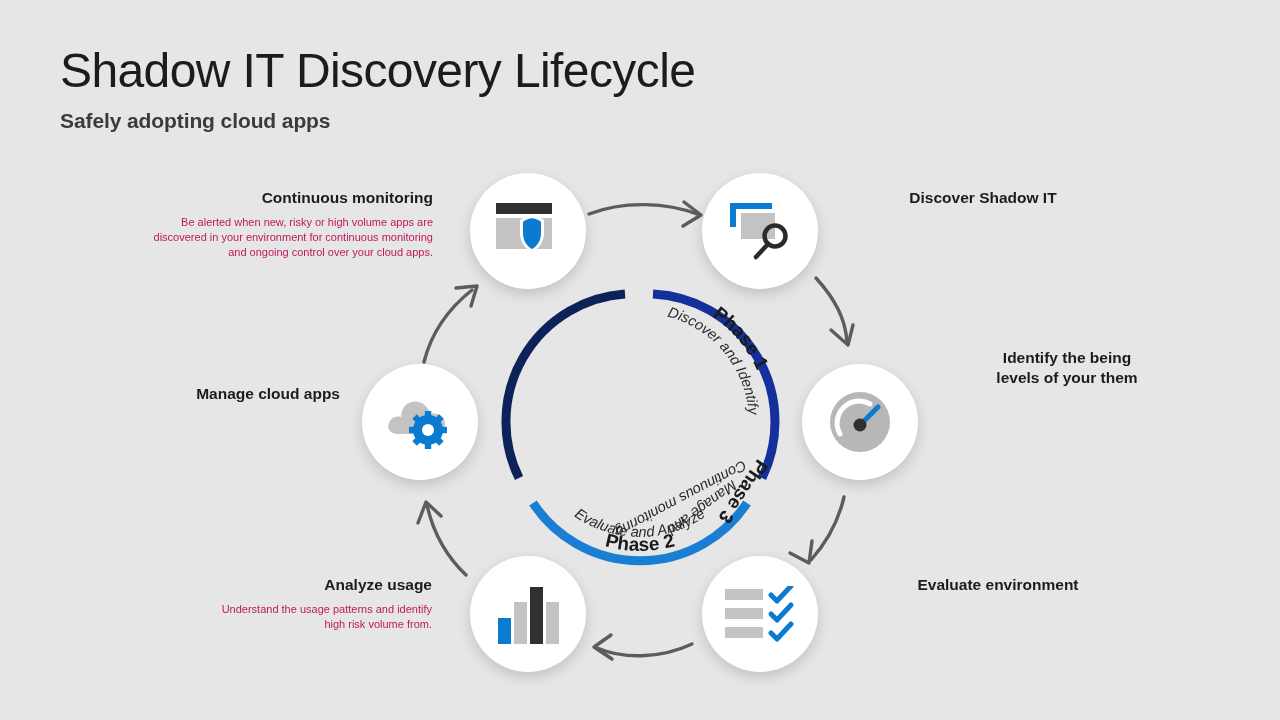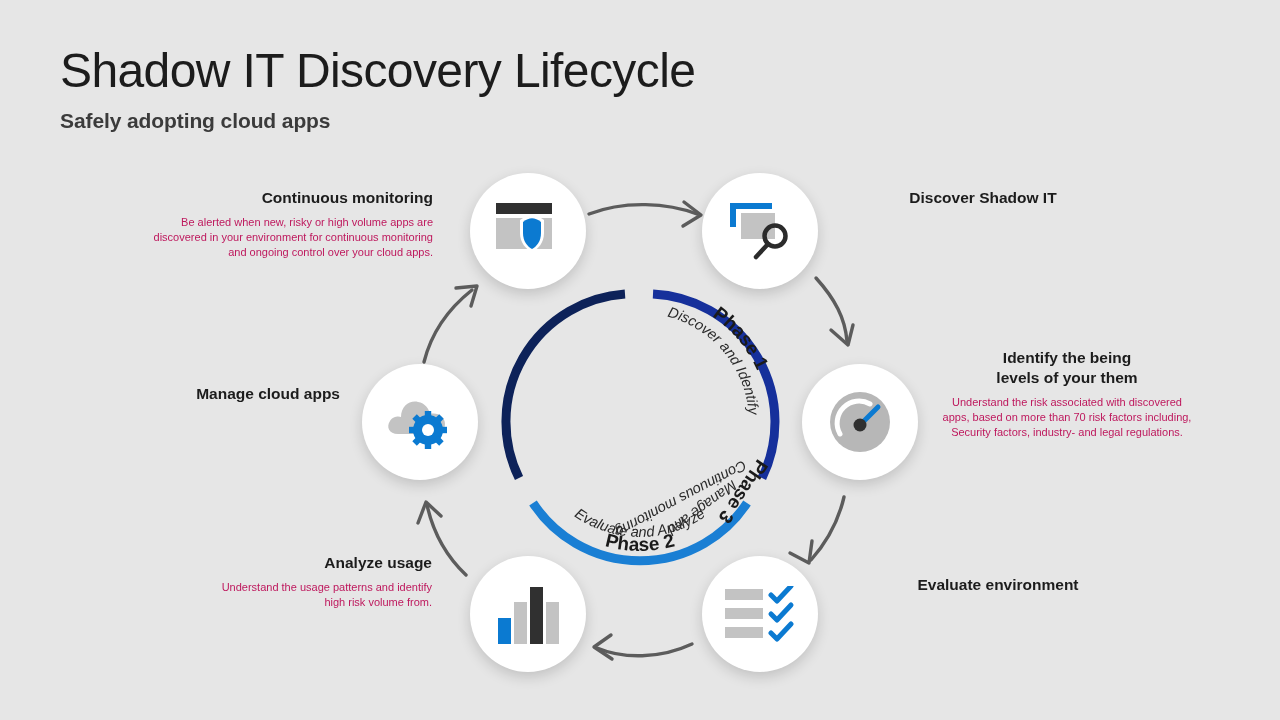--- a/index.html
+++ b/index.html
@@ -91,21 +91,21 @@
     font-size: 11px;
     font-weight: 400;
     color: #be185d;
     line-height: 1.36;
   }
   .align-right { text-align: right; }
   .align-left  { text-align: center; }
 
   .blk-monitor  { left: 133px; top: 188px; width: 300px; }
   .blk-manage   { left: 57px;  top: 348px; width: 283px; margin-top: 36px; }
-  .blk-analyze  { left: 209px; top: 553px; width: 223px; }
+  .blk-analyze  { left: 209px; top: 575px; width: 223px; }
   .blk-discover { left: 848px; top: 188px; width: 270px; }
   .blk-risk     { left: 941px; top: 348px; width: 252px; }
   .blk-comply   { left: 848px; top: 575px; width: 300px; }
 
   
   .phase-bold { font-weight: bold; font-size: 19px; fill: #1a1a1a; }
   .phase-ital { font-style: italic; font-size: 14.6px; fill: #2b2b2b; }
 </style>
 </head>
 <body>
@@ -293,20 +293,19 @@
 
   <div class="block blk-discover align-left">
     <h3>Discover Shadow IT</h3>
   </div>
 
   <div class="block blk-risk align-left">
     <h3>
       <span>Identify the being</span><br>
       <span>levels of your them</span>
     </h3>
-    <p>Understand the risk associated with discovered apps, based on more than 70 risk factors including, Security factors, industry- and legal regulations.</p>
   </div>
 
   <div class="block blk-comply align-left">
     <h3>Evaluate environment</h3>
   </div>
 
 </div>
 
 </body></html>

